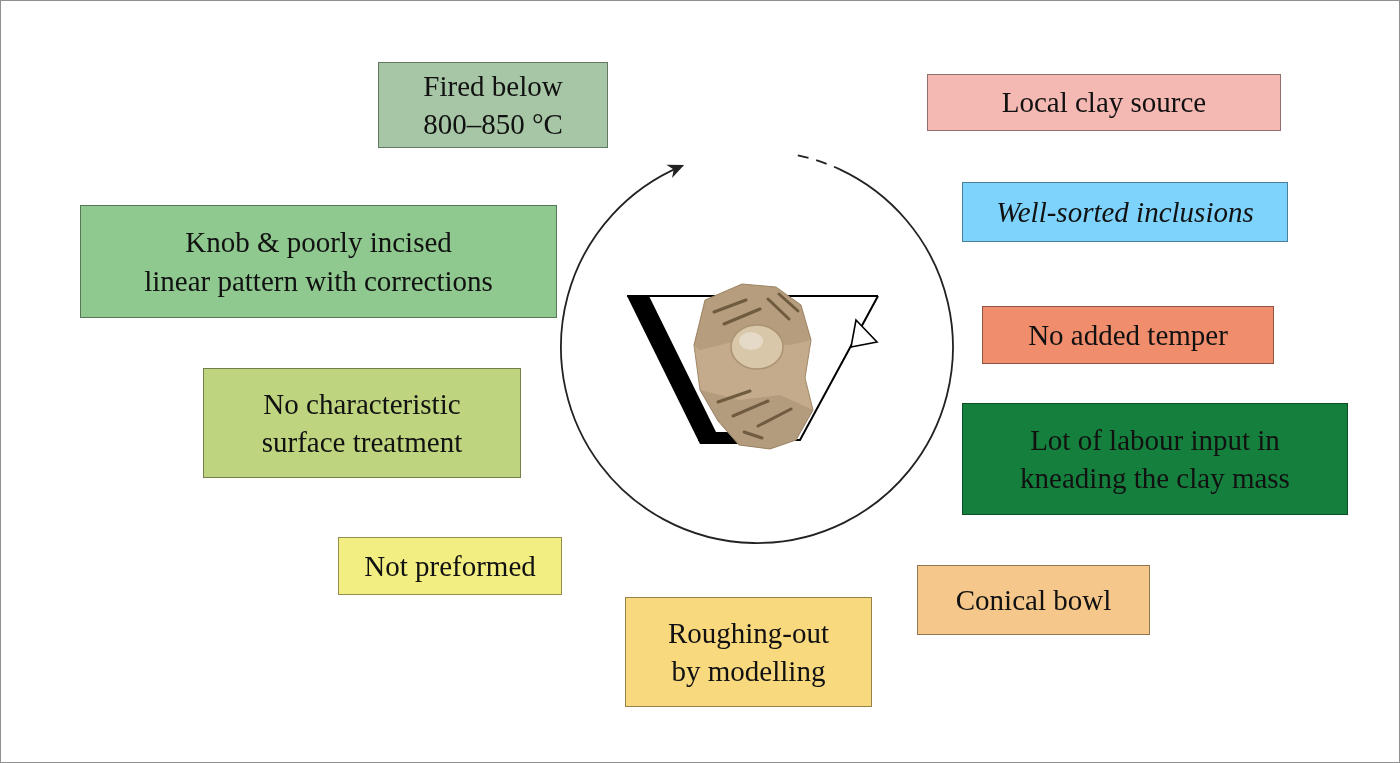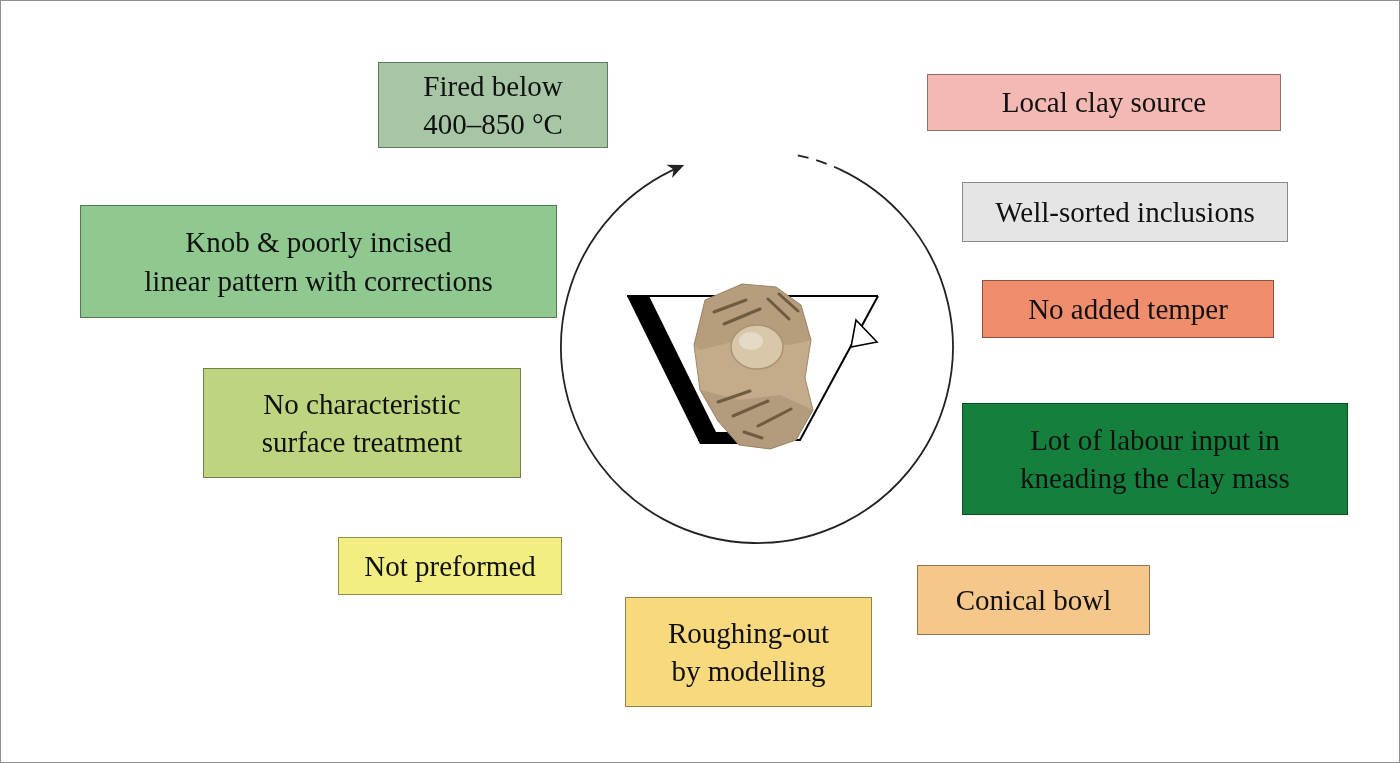--- a/index.html
+++ b/index.html
@@ -33,21 +33,21 @@
     border:1px solid rgba(0,0,0,0.4);
     z-index:5;
   }
   #box-fired      { left:378px; top:62px;  width:230px; height:86px; }
   #box-knob       { left:50px;  top:205px; width:477px; height:113px;margin-left:30px; }
   #box-surface    { left:203px; top:368px; width:318px; height:110px; }
   #box-preformed  { left:338px; top:537px; width:224px; height:58px; }
   #box-roughing   { left:625px; top:597px; width:247px; height:110px; }
   #box-conical    { left:917px; top:565px; width:233px; height:70px; }
   #box-labour     { left:962px; top:403px; width:386px; height:112px; }
-  #box-temper     { left:982px; top:280px; width:292px; height:58px; }
+  #box-temper     { left:982px; top:306px; width:292px; height:58px; }
   #box-inclusions { left:962px; top:182px; width:326px; height:60px; }
   #box-clay       { left:927px; top:74px;  width:354px; height:57px; }
 </style>
 </head>
 <body>
 
 <div class="frame"></div>
 
 <svg class="diagram-layer" viewBox="0 0 1400 763" xmlns="http://www.w3.org/2000/svg">
   <defs>
@@ -92,26 +92,26 @@
       <path d="M 758 426 L 791 409"></path>
       <path d="M 744 432 L 762 438"></path>
     </g>
 
     <ellipse cx="757" cy="347" rx="26" ry="22" fill="#d8c7a9" stroke="#ab9373" stroke-width="1.5"></ellipse>
     <ellipse cx="751" cy="341" rx="12" ry="9" fill="rgba(255,255,255,0.35)"></ellipse>
   </g>
 </svg>
 
 <div class="box" id="box-fired" style="background-color: rgb(167, 198, 165);">Fired below
-400–850 °C</div>
+800–850 °C</div>
 <div class="box" id="box-knob" style="background-color: rgb(143, 201, 143);">Knob &amp; poorly incised
 linear pattern with corrections</div>
 <div class="box" id="box-surface" style="background-color: rgb(190, 212, 126);">No characteristic
 surface treatment</div>
 <div class="box" id="box-preformed" style="background-color: rgb(243, 238, 130);">Not preformed</div>
 <div class="box" id="box-roughing" style="background-color: rgb(248, 217, 126);">Roughing-out
 by modelling</div>
 <div class="box" id="box-conical" style="background-color: rgb(246, 199, 138);">Conical bowl</div>
 <div class="box" id="box-labour" style="background-color: #15803d;">Lot of labour input in
 kneading the clay mass</div>
 <div class="box" id="box-temper" style="background-color: rgb(239, 141, 109);">No added temper</div>
-<div class="box" id="box-inclusions" style="background-color: #e5e5e5;">Well-sorted inclusions</div>
+<div class="box" id="box-inclusions" style="background-color: #7dd3fc; font-style: italic;">Well-sorted inclusions</div>
 <div class="box" id="box-clay" style="background-color: rgb(245, 185, 180);">Local clay source</div>
 
 </body></html>

